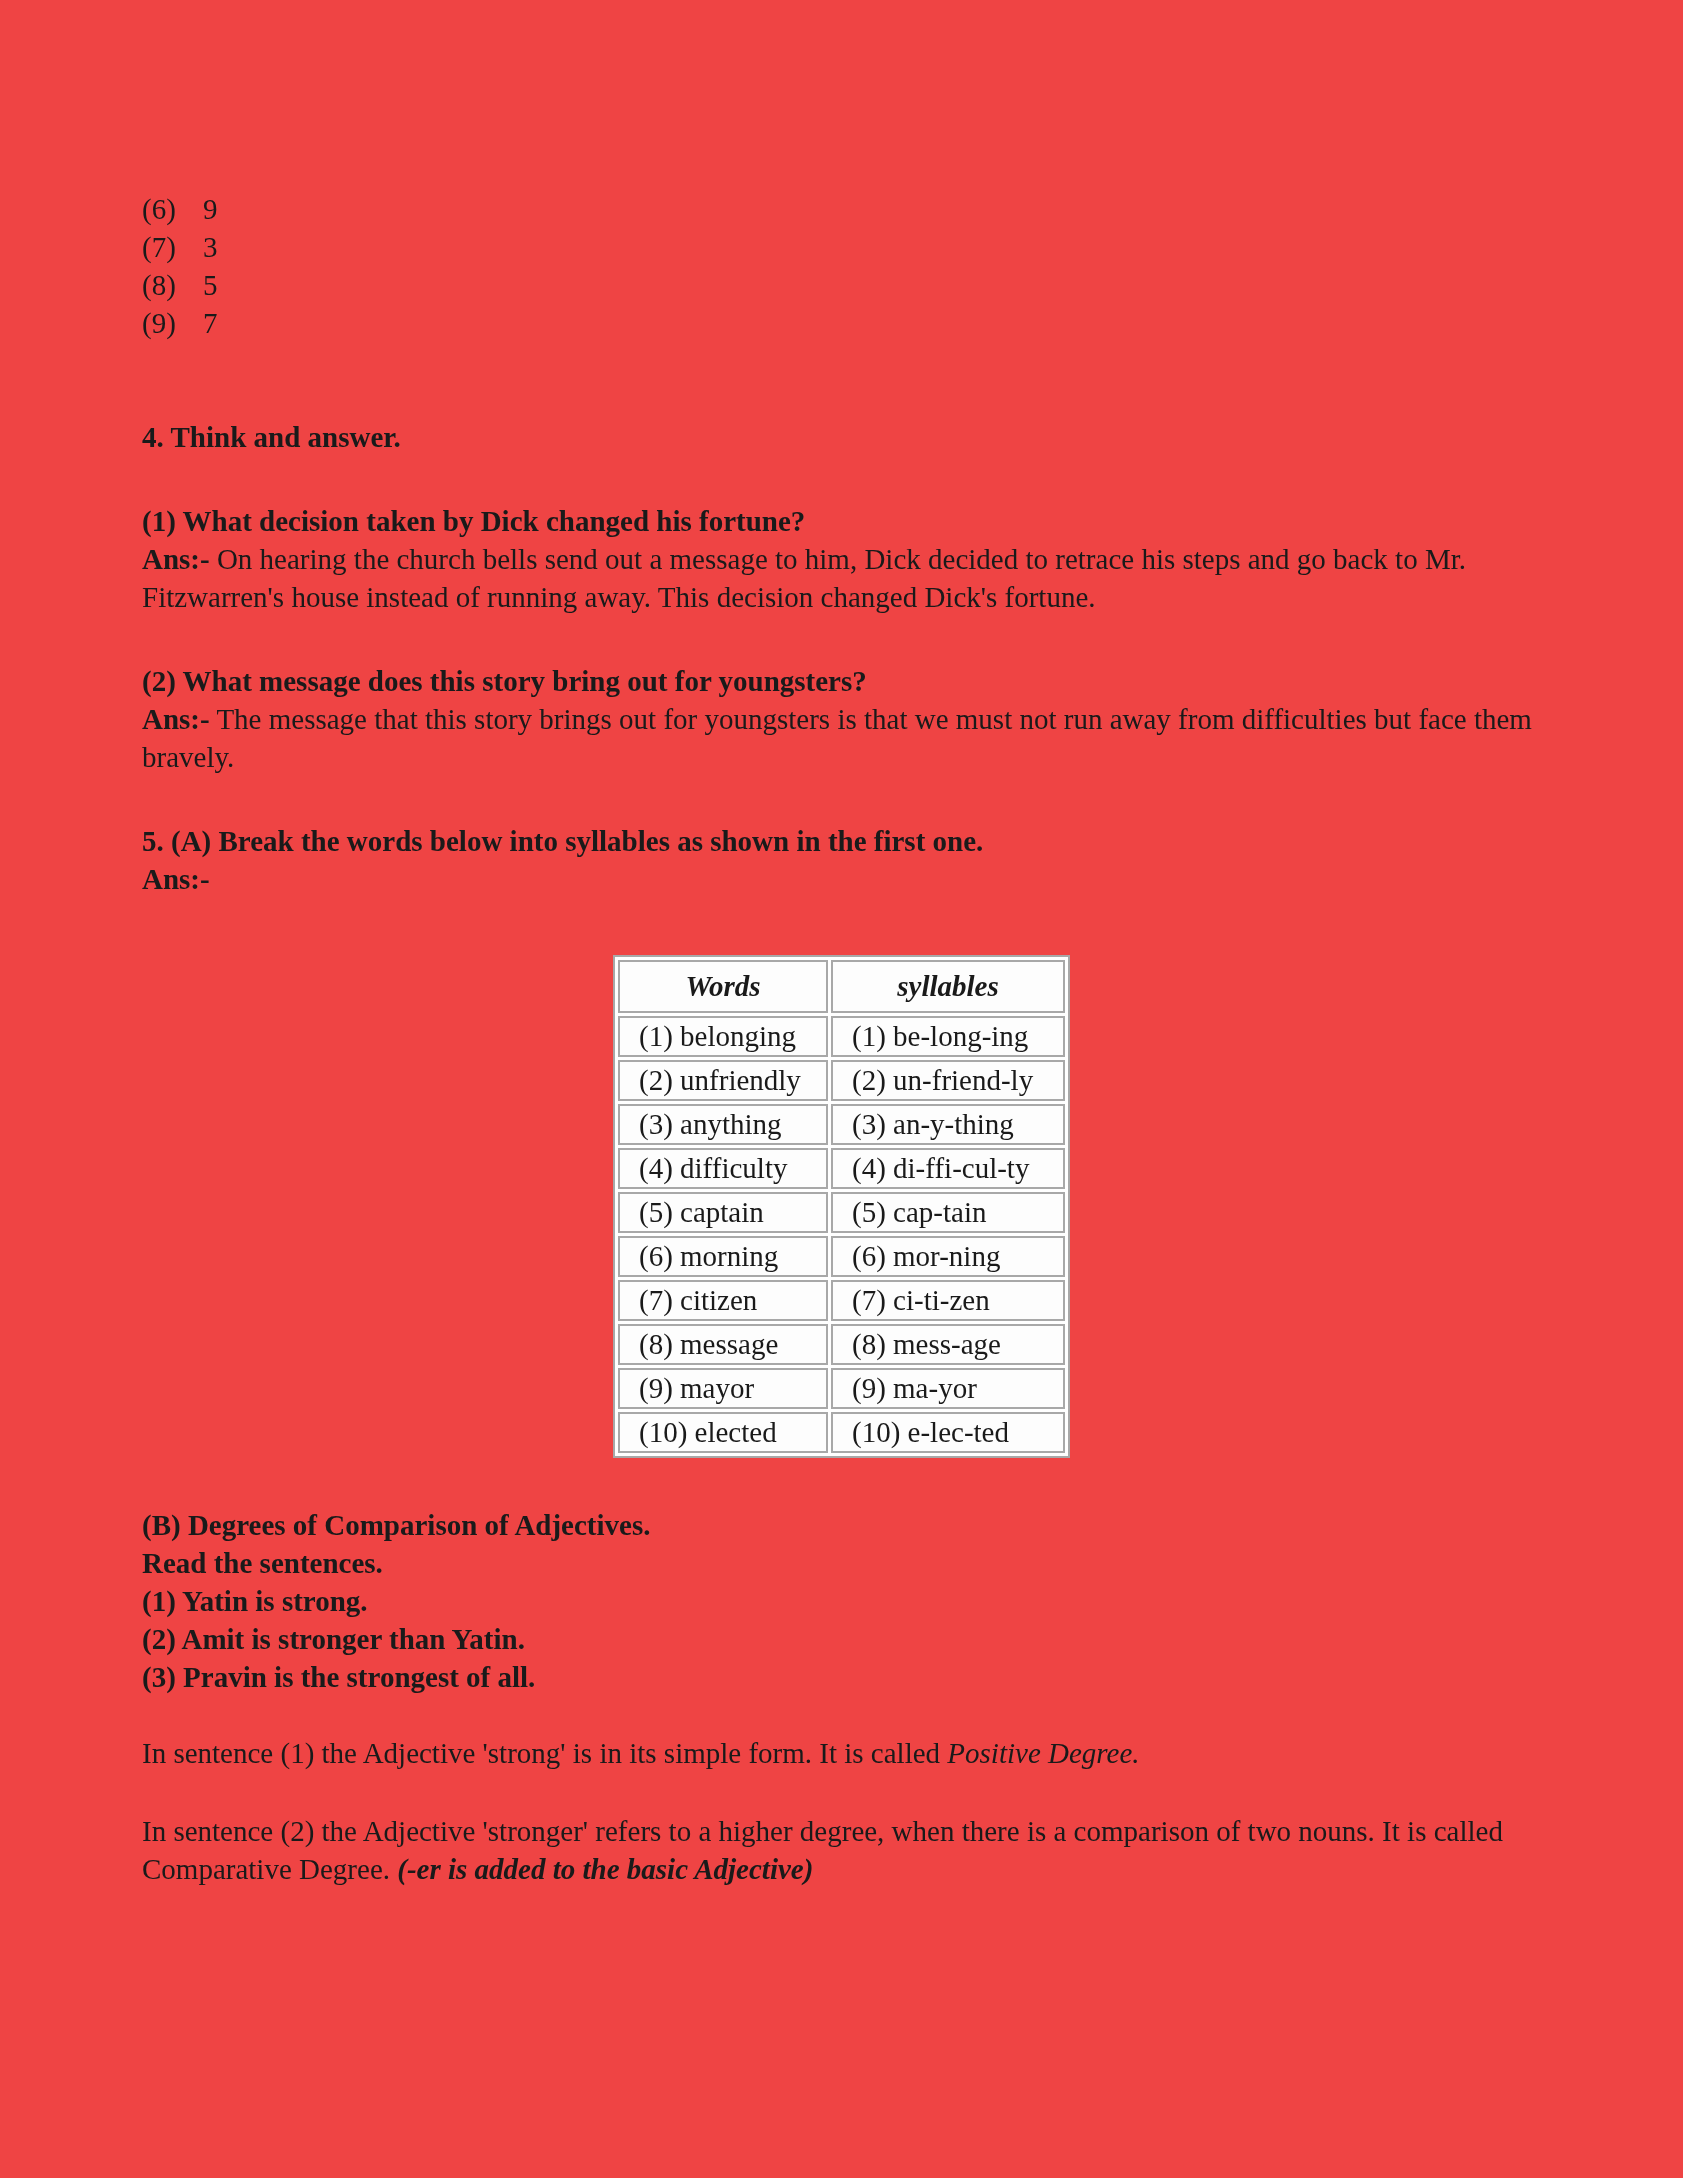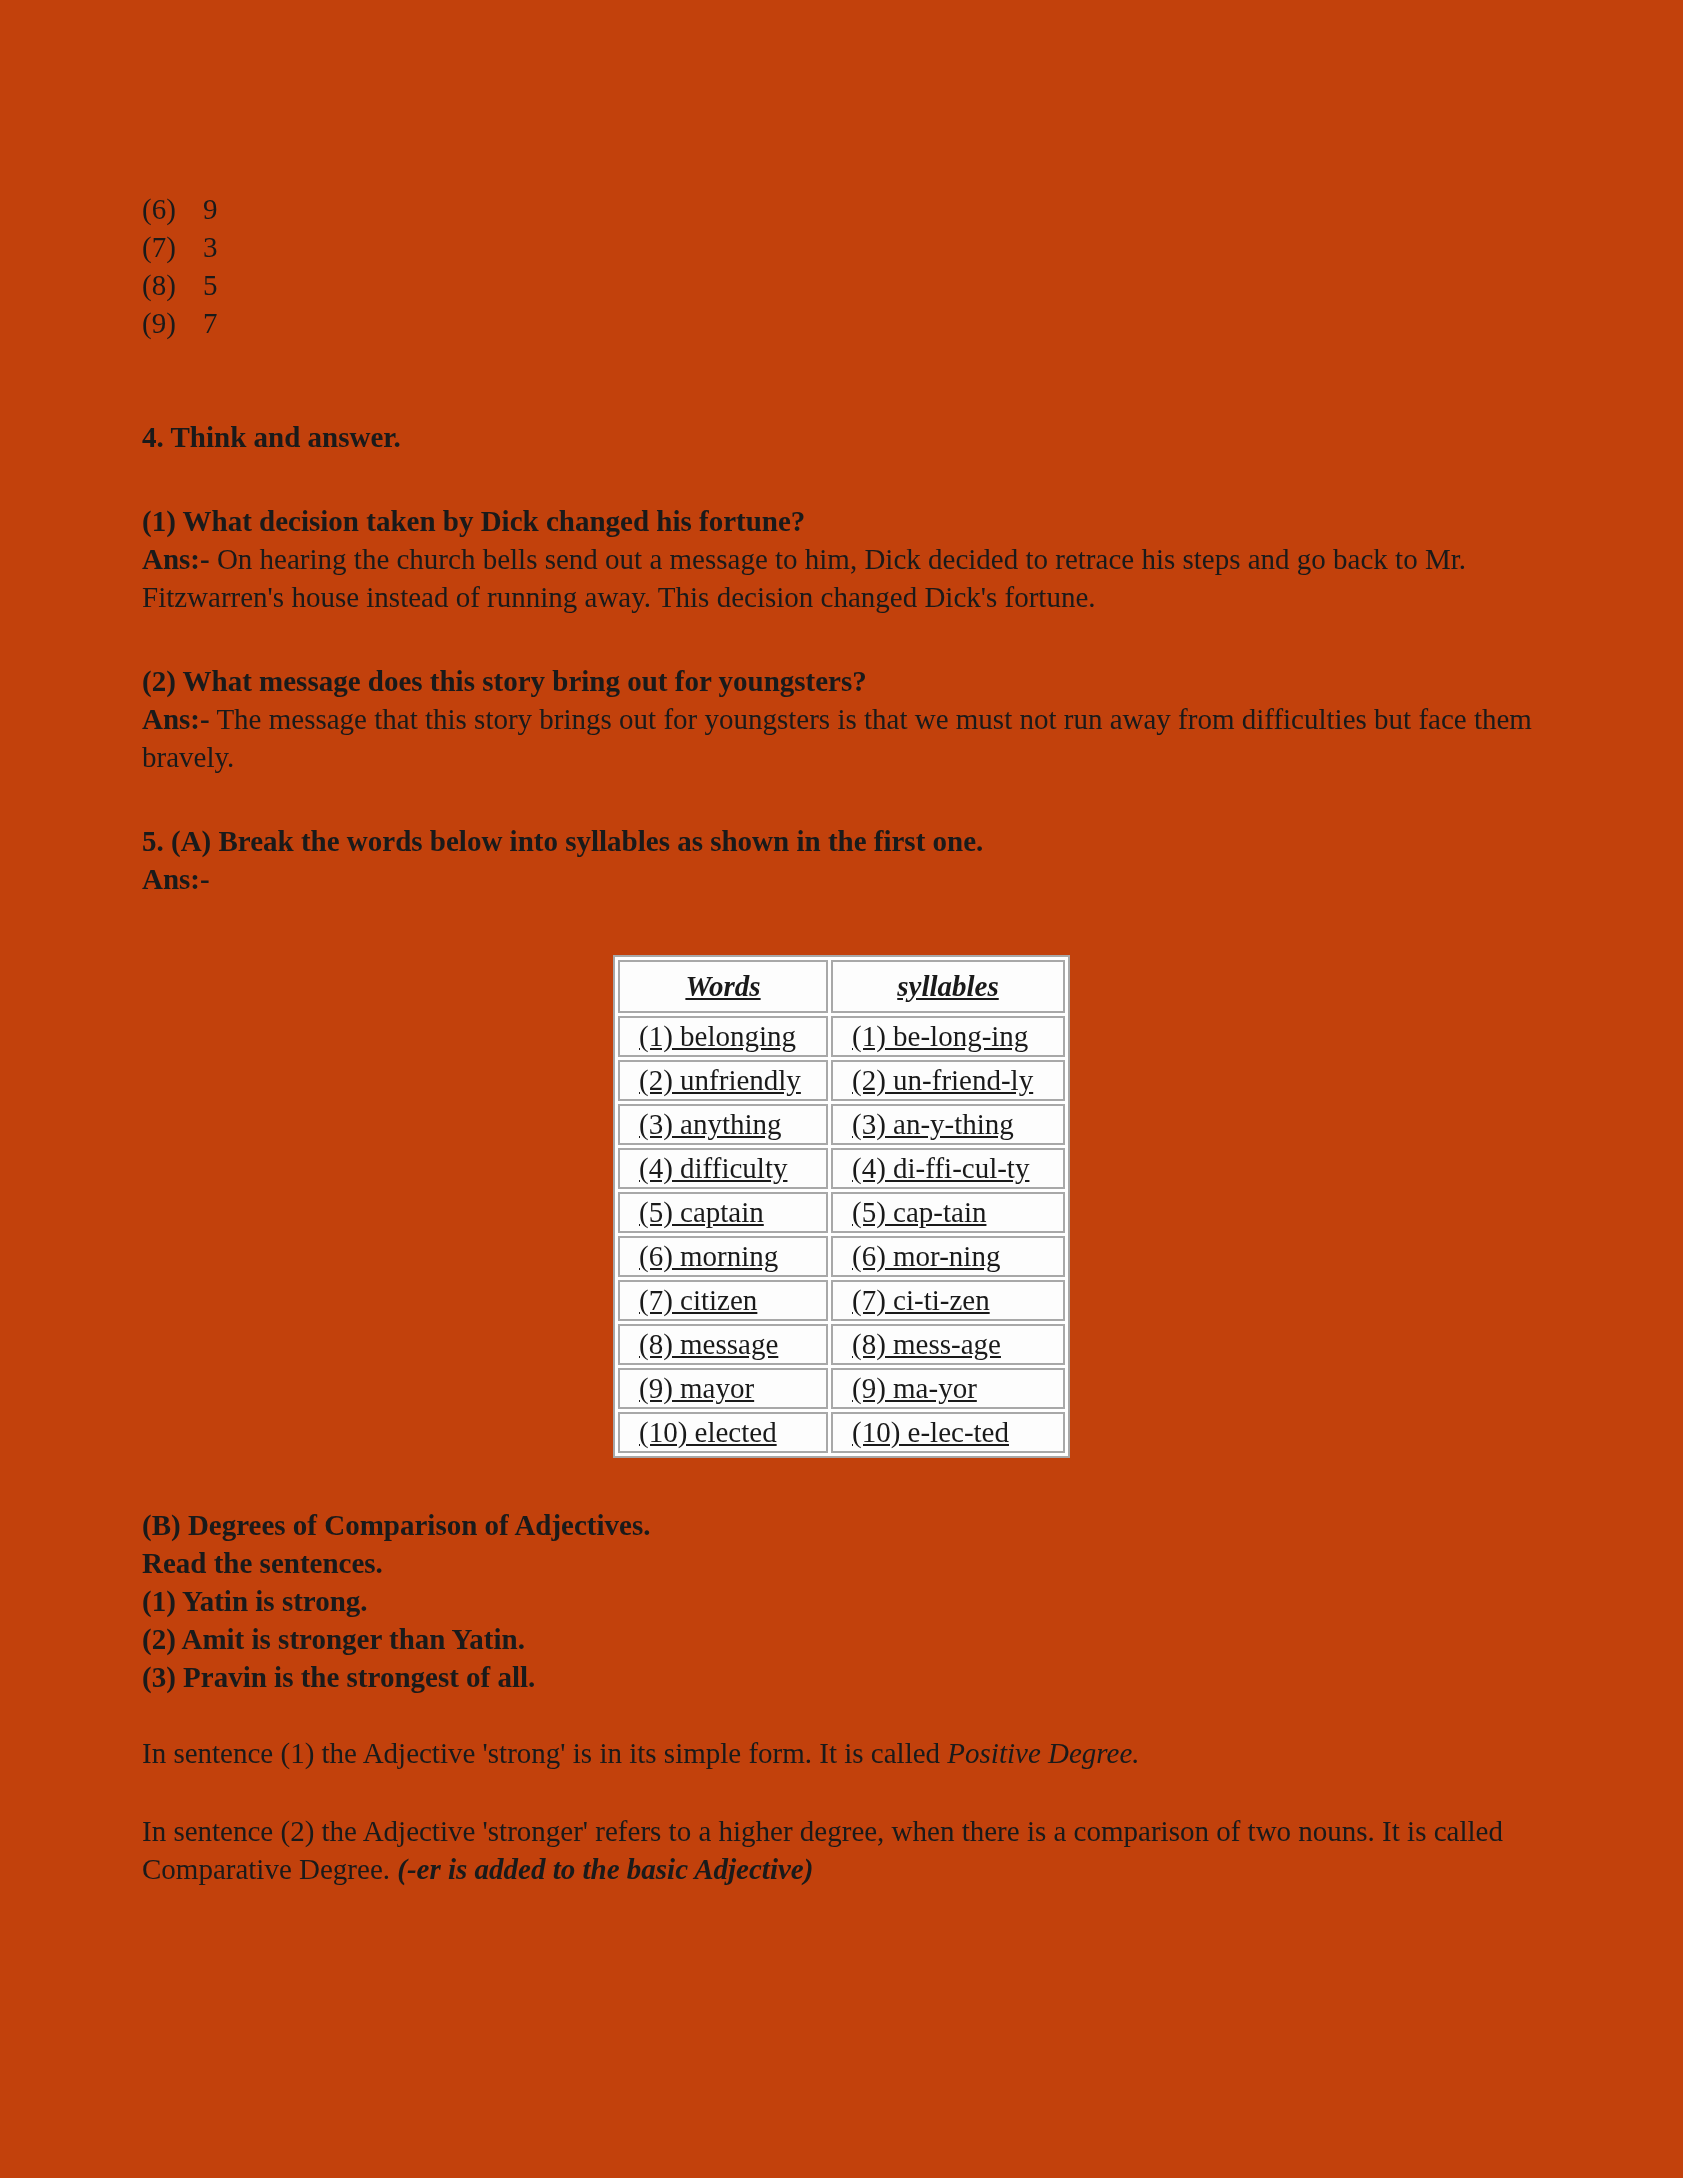--- a/index.html
+++ b/index.html
@@ -1,20 +1,20 @@
 <!DOCTYPE html>
 <html><head>
 <meta charset="utf-8">
 <style>
   html, body { margin: 0; padding: 0; background: #ffffff; }
   .page {
     position: relative;
     width: 1683px;
     height: 2178px;
-    background: #c2410c;
+    background: #ef4444;
     overflow: hidden;
     box-sizing: border-box;
     font-family: "Liberation Serif", "DejaVu Serif", serif;
     color: #1a1a1a;
   }
   .content {
     padding: 190px 142px 0 142px;
     font-size: 29px;
     line-height: 38px;
   }
@@ -25,21 +25,20 @@
 
   
   table.syll {
     margin: 57px auto 0 auto;
     border-collapse: separate;
     border-spacing: 3px;
     border: 2px solid #a8a8a8;
     background: #ffffff;
     font-size: 29px;
     line-height: 34px;
-    text-decoration: underline;
   }
   table.syll th, table.syll td {
     border: 2px solid #a8a8a8;
     background: #fdfdfd;
     padding: 1px 7px 2px 19px;
     text-align: left;
     vertical-align: middle;
   }
   table.syll th {
     font-weight: bold;

